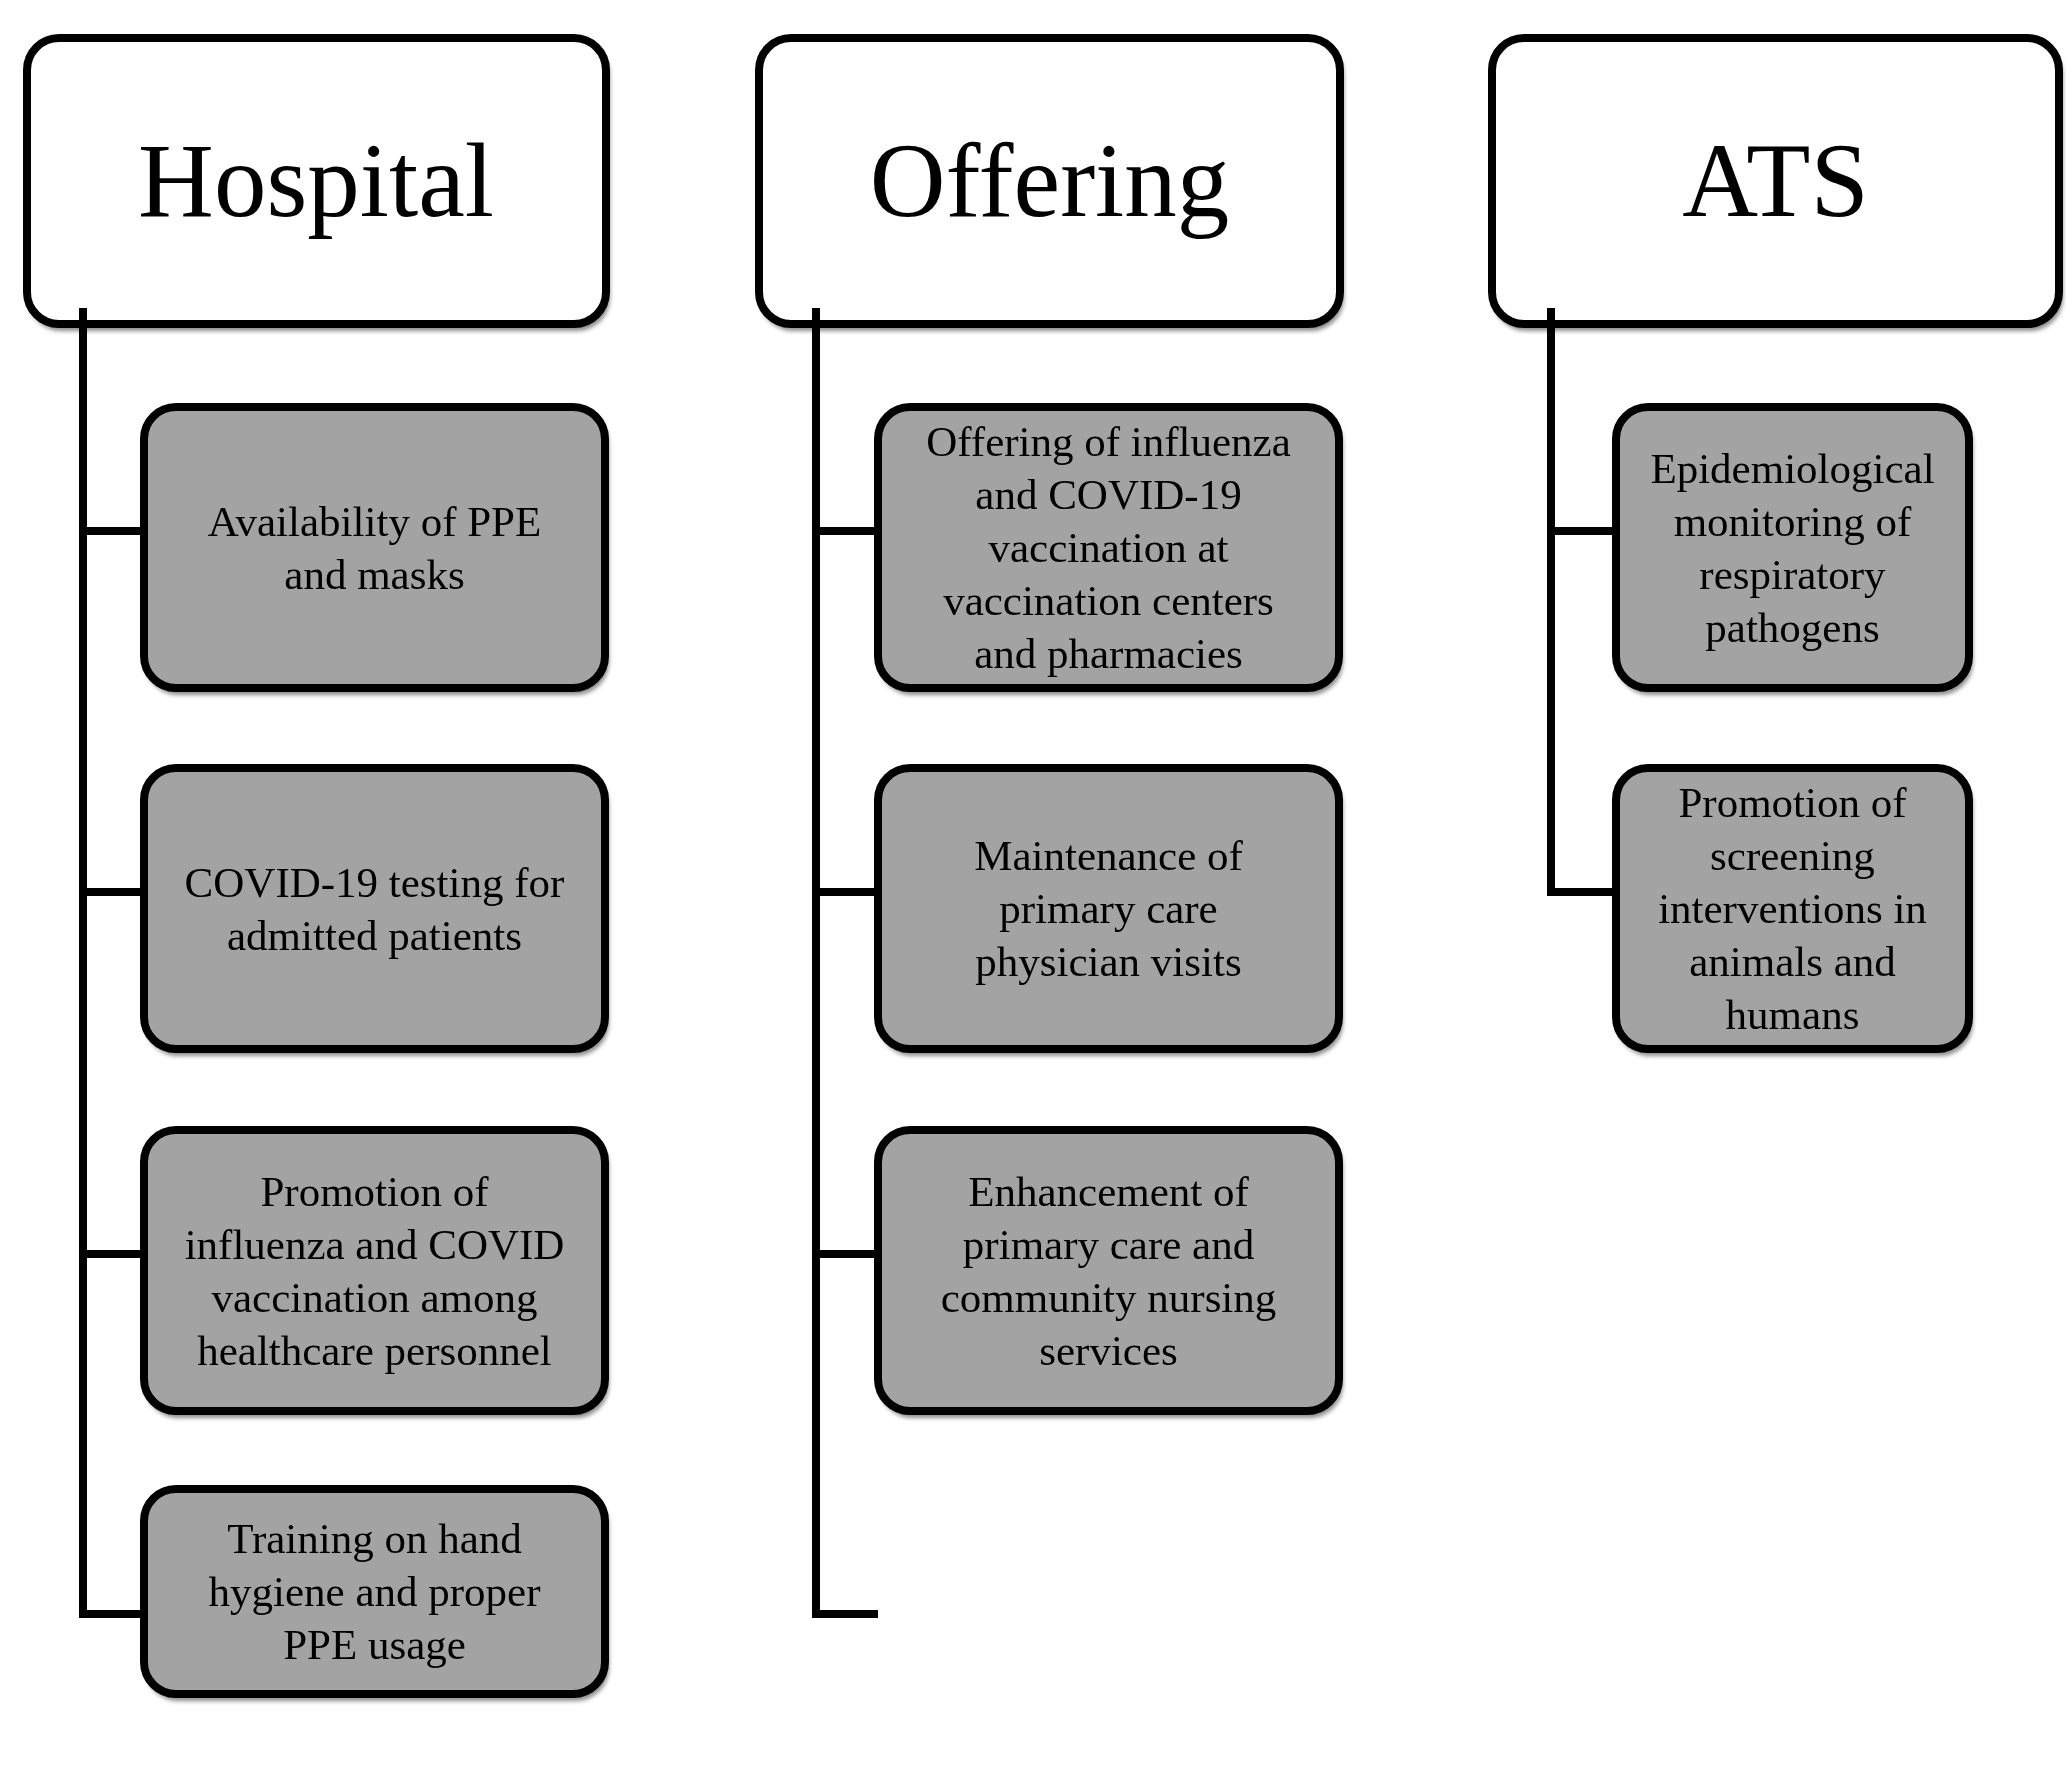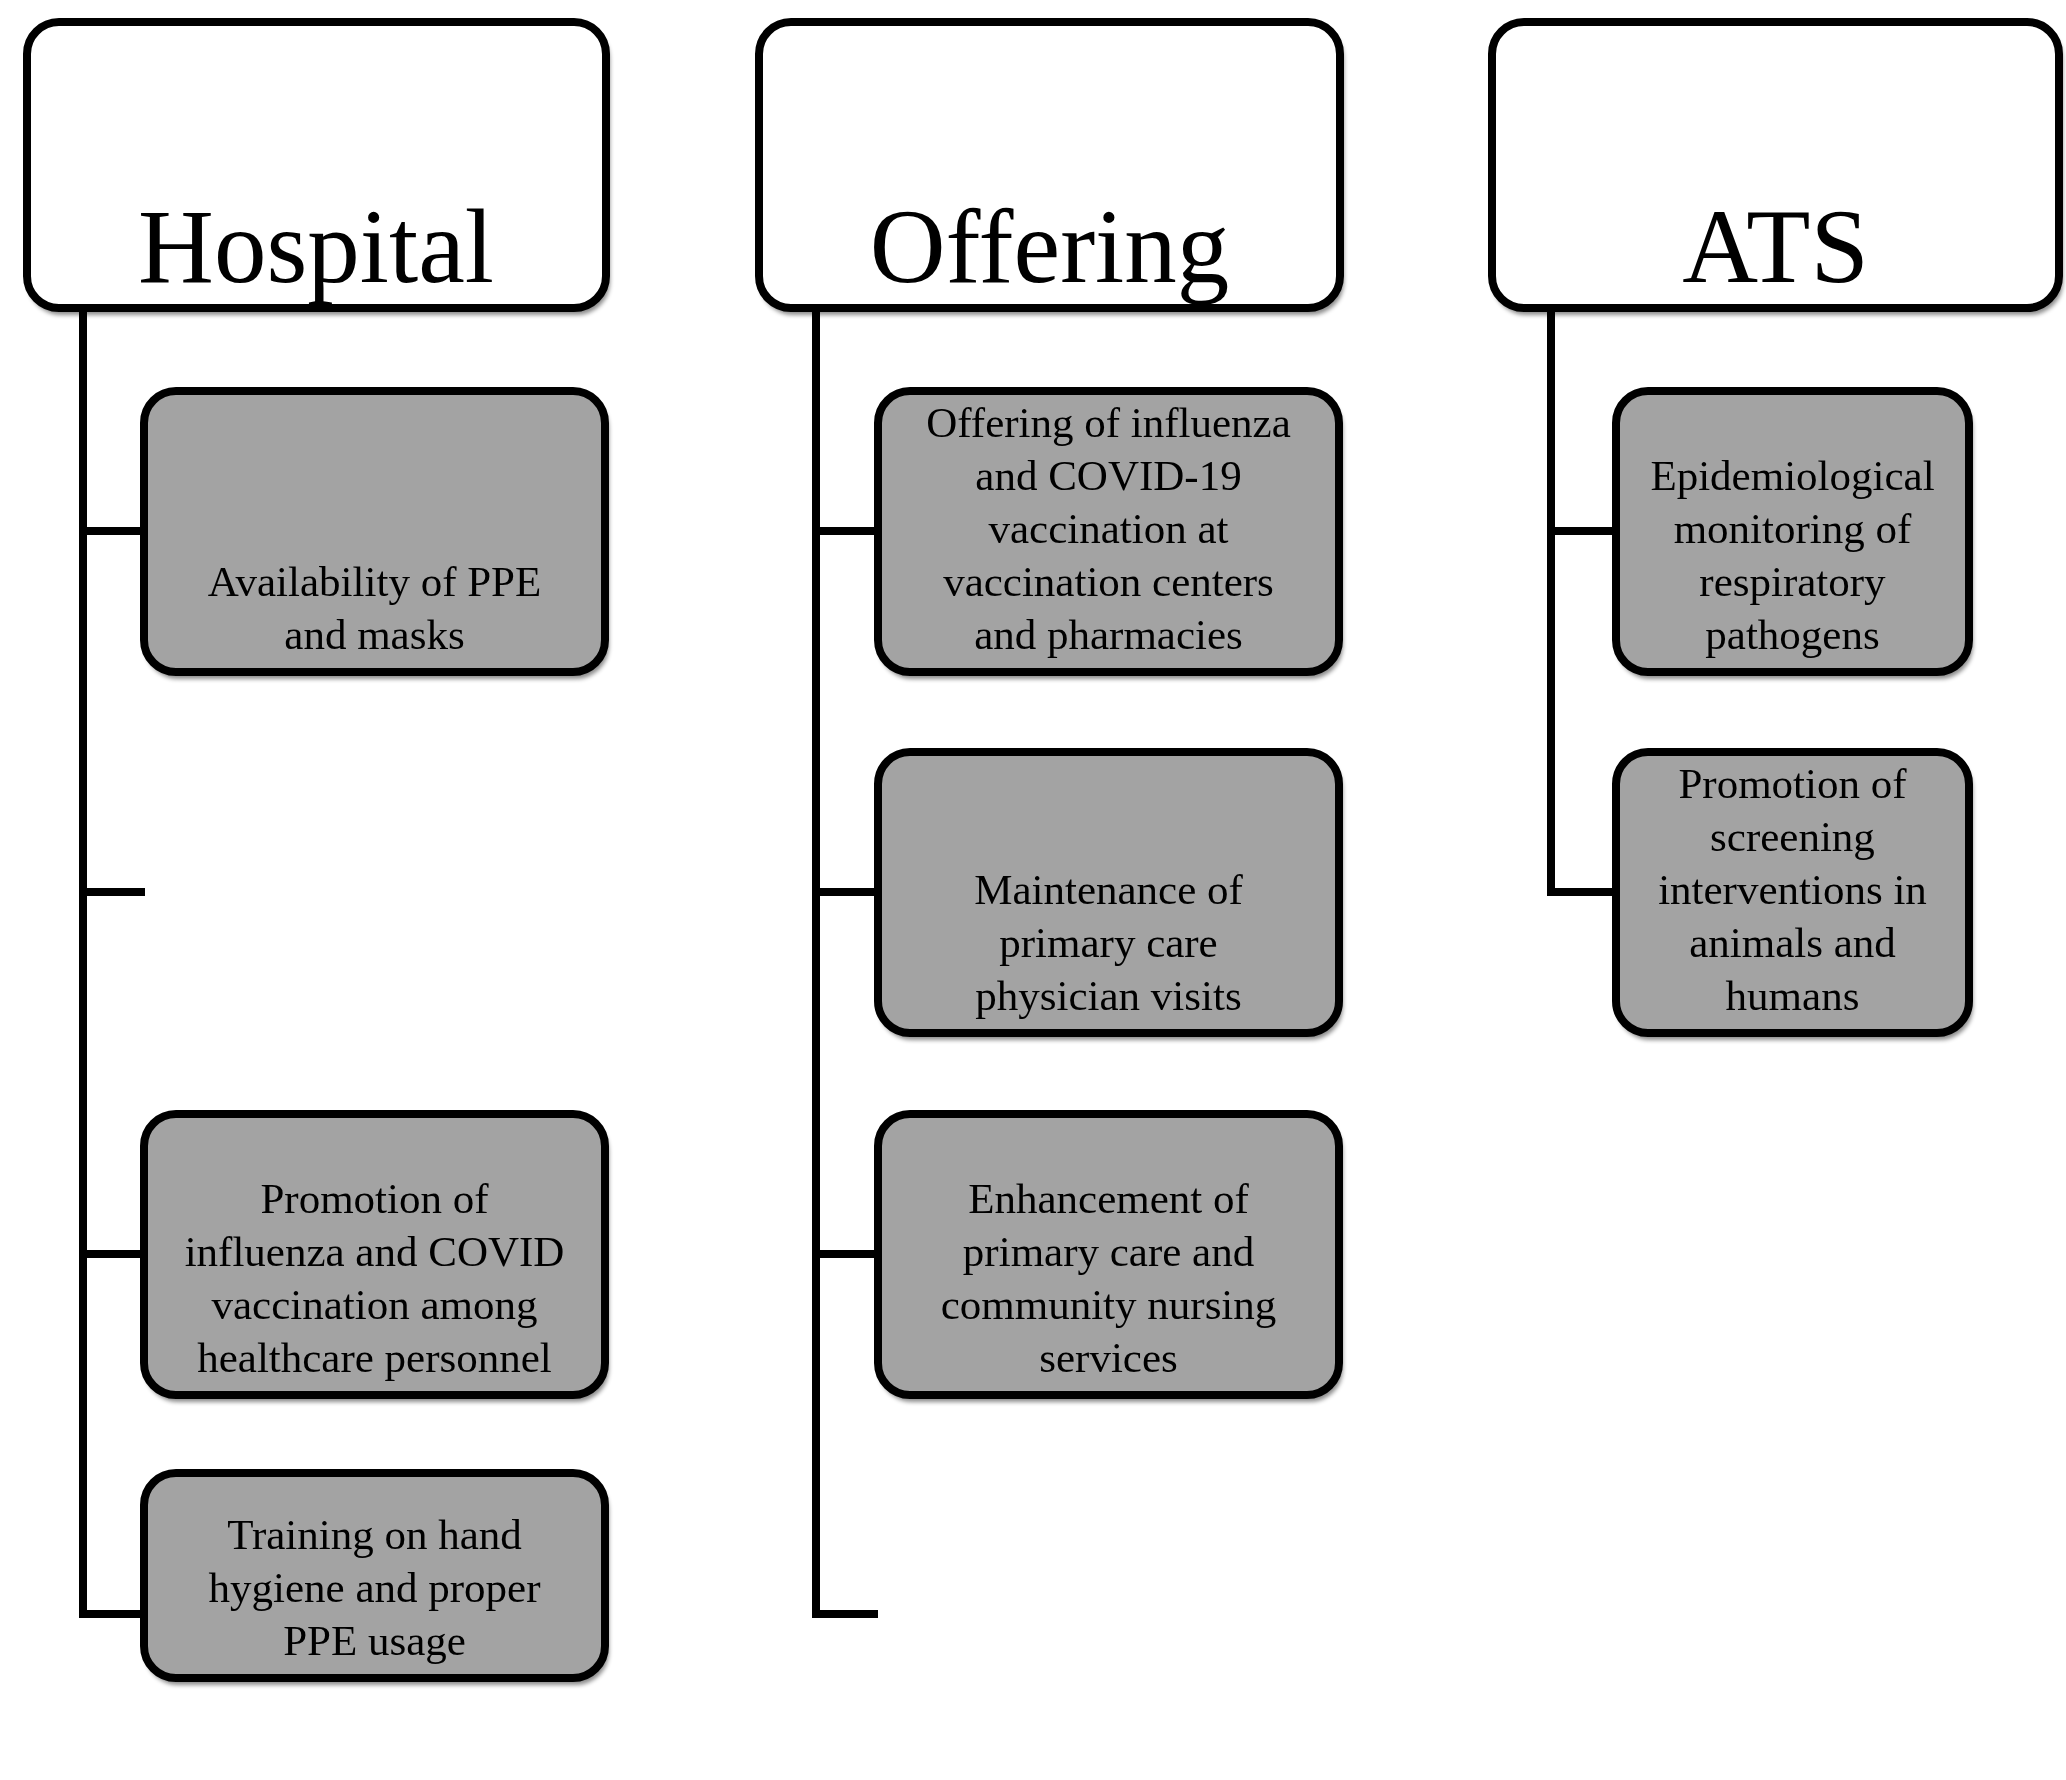--- a/index.html
+++ b/index.html
@@ -15,24 +15,25 @@
     font-family: "Liberation Serif", "DejaVu Serif", serif;
     color: #000000;
     overflow: hidden;
   }
   .node {
     position: absolute;
     box-sizing: border-box;
     border: 8.3px solid #000000;
     border-radius: 36px;
     display: flex;
-    align-items: flex-end;
+    align-items: center;
     justify-content: center;
     text-align: center;
     box-shadow: 2.3px 5.3px 4.5px -3px rgba(0,0,0,0.45);
+    margin-top: 16px;
   }
   .parent-node {
     top: 18px;
     height: 294px;
     background: #ffffff;
     font-size: 105px;
     line-height: 1.1;
   }
   .child-node {
     background: #a3a3a3;
@@ -89,20 +90,24 @@
   <div class="connector trunk trunk-hospital"></div>
   <div class="connector stub stub-hospital sr1"></div>
   <div class="connector stub stub-hospital sr2"></div>
   <div class="connector stub stub-hospital sr3"></div>
   <div class="connector stub stub-hospital sr4"></div>
 
   <div class="node child-node c-hospital r1">
     <span class="child-label">Availability of PPE
 and masks</span>
   </div>
+  <div class="node child-node c-hospital r2">
+    <span class="child-label">COVID-19 testing for
+admitted patients</span>
+  </div>
   <div class="node child-node c-hospital r3">
     <span class="child-label">Promotion of
 influenza and COVID
 vaccination among
 healthcare personnel</span>
   </div>
   <div class="node child-node c-hospital r4">
     <span class="child-label">Training on hand
 hygiene and proper
 PPE usage</span>

